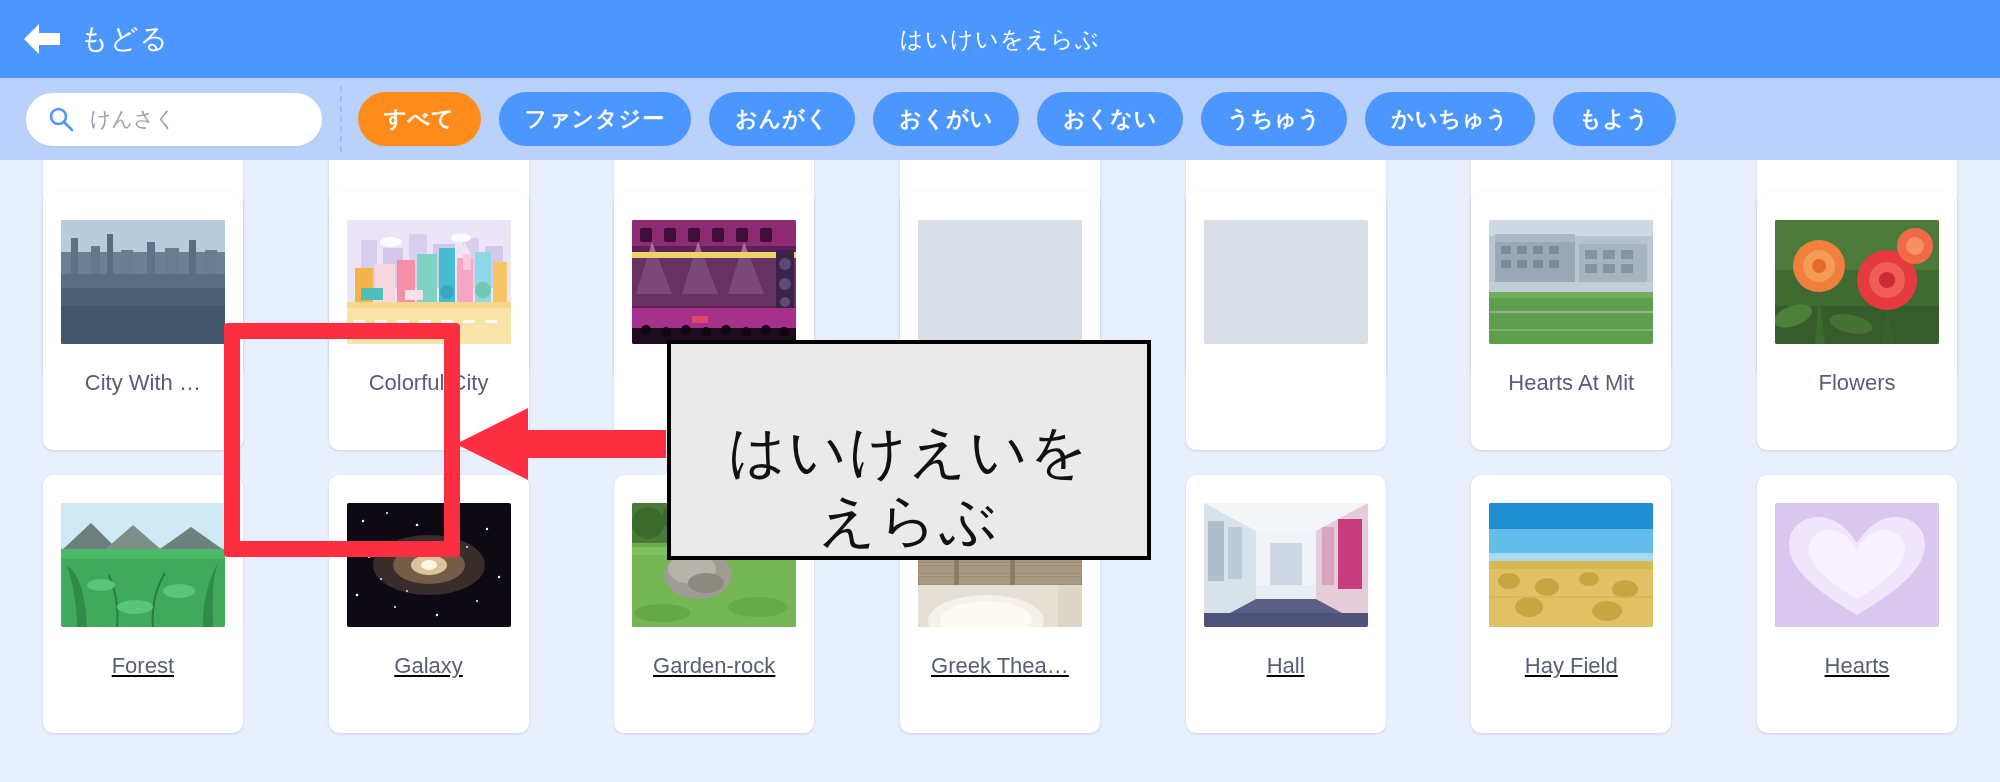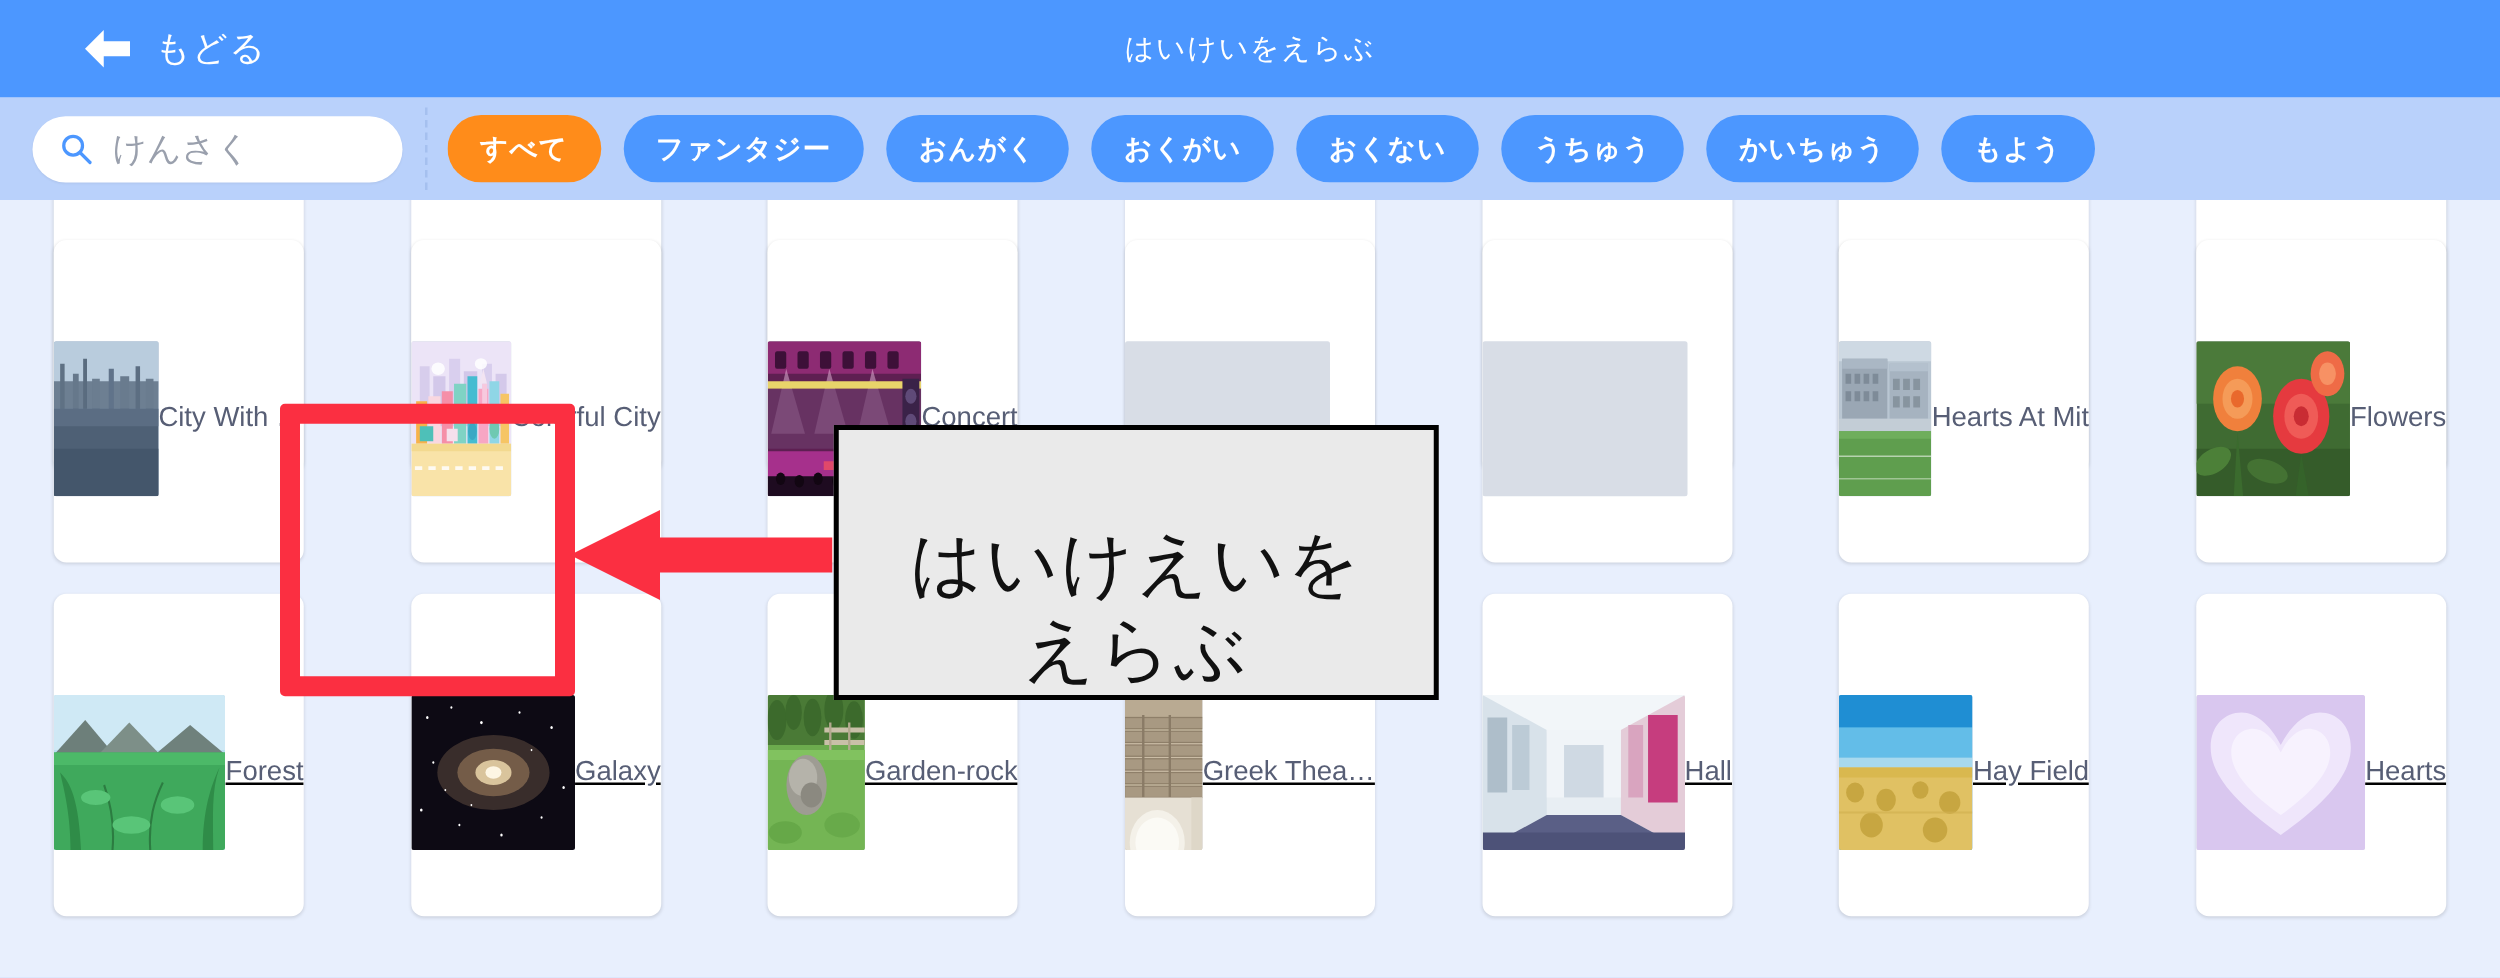--- a/index.html
+++ b/index.html
@@ -8,21 +8,21 @@
     font-family: "Liberation Sans", "DejaVu Sans", sans-serif;
     background: #c7dafc;
     overflow: hidden;
   }
 
   
   .header {
     position: absolute; top: 0; left: 0;
     width: 2000px; height: 78px;
     background: #4c97ff;
-    display: flex; align-items: center; padding-left: 44px;
+    display: flex; align-items: center;
   }
   .back-button {
     display: flex; align-items: center; gap: 18px;
     margin-left: 22px; cursor: pointer;
   }
   .back-arrow { width: 40px; height: 34px; display: block; }
   .back-label {
     color: #ffffff; font-size: 28px; letter-spacing: 1px;
   }
   .header-title {
@@ -46,21 +46,21 @@
     width: 296px; height: 53px;
     background: #ffffff;
     border-radius: 27px;
     display: flex; align-items: center;
     box-shadow: 0 1px 2px rgba(0,0,0,.06);
   }
   .search-icon { margin-left: 22px; width: 26px; height: 26px; display:block; }
   .search-input {
     border: none; outline: none; background: transparent;
     font-family: inherit;
-    font-size: 27px; color: #575e75;
+    font-size: 21px; color: #575e75;
     margin-left: 16px; width: 200px;
   }
   .search-input::placeholder { color: #9aa0ad; }
 
   .divider {
     width: 0; height: 66px;
     border-left: 2px dashed #a5c0ef;
     margin-left: 18px; margin-right: 16px;
   }
 
@@ -103,21 +103,21 @@
 
   .cell {
     width: 285.7px;
     display: flex; justify-content: center;
   }
   .card {
     width: 200px; height: 258px;
     background: #ffffff;
     border-radius: 10px;
     box-shadow: 0 1px 3px rgba(0,0,0,.13);
-    display: flex; flex-direction: row;
+    display: flex; flex-direction: column;
     align-items: center;
     cursor: pointer;
     overflow: hidden;
   }
   .thumb {
     width: 164px; height: 124px;
     margin-top: 28px;
     border-radius: 2px;
     overflow: hidden;
     position: relative;

